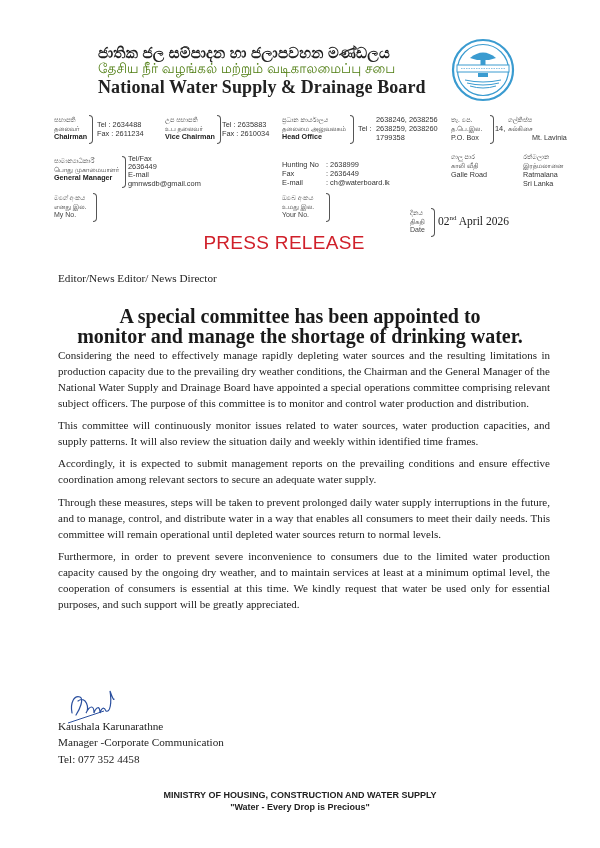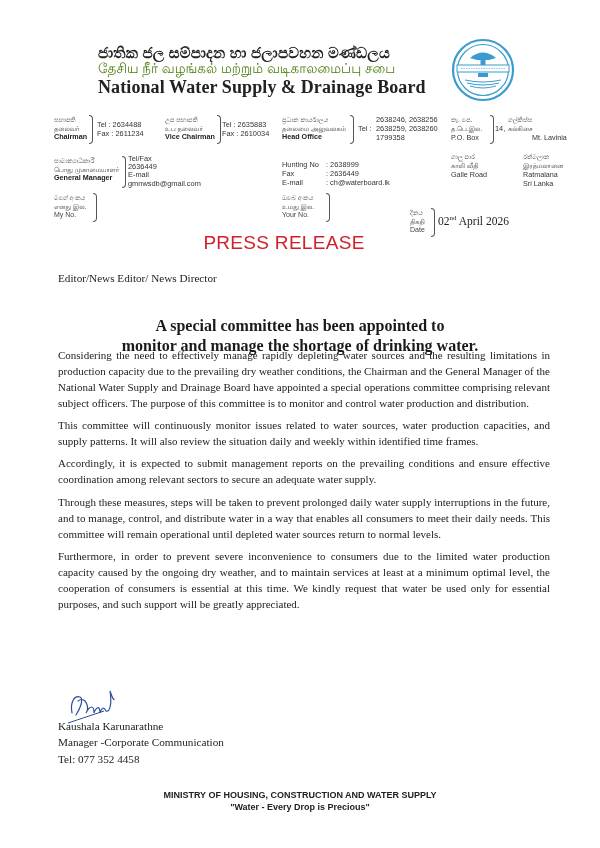--- a/index.html
+++ b/index.html
@@ -17,21 +17,21 @@
   .contact { position: absolute; font-family: "Liberation Sans", sans-serif; font-size: 7px; line-height: 8.5px; color: #333; }
   .contact .lbl-si { color: #444; font-size: 6.5px; }
   .contact .lbl-en { font-weight: bold; color: #222; font-size: 7.2px; }
   .brace { position: absolute; border-right: 1px solid #555; border-top: 1px solid #555; border-bottom: 1px solid #555; border-radius: 0 4px 4px 0; width: 3px; }
   .vals { position: absolute; font-size: 7.4px; line-height: 9px; color: #333; white-space: nowrap; }
 
   .press-title { position: absolute; left: 0; width: 568px; top: 232px; text-align: center; font-family: "Liberation Sans", sans-serif; font-size: 19px; color: #d0202a; letter-spacing: 0.3px; }
 
   .addressee { position: absolute; left: 58px; top: 272px; font-family: "Liberation Serif", serif; font-size: 11.2px; color: #222; }
 
-  .headline { position: absolute; left: 0; width: 600px; top: 306px; text-align: center; font-family: "Liberation Serif", serif; font-size: 16px; font-weight: bold; line-height: 20px; color: #1a1a1a; margin-top: 10px; }
+  .headline { position: absolute; left: 0; width: 600px; top: 306px; text-align: center; font-family: "Liberation Serif", serif; font-size: 20px; font-weight: bold; line-height: 20px; color: #1a1a1a; }
 
   .body { position: absolute; left: 58px; width: 492px; top: 348px; font-family: "Liberation Serif", serif; font-size: 11px; line-height: 15.9px; color: #222; text-align: justify; }
   .body p { margin: 0 0 6.5px 0; }
 
   .signature { position: absolute; left: 64px; top: 683px; width: 80px; height: 44px; }
   .signer { position: absolute; left: 58px; top: 718px; font-family: "Liberation Serif", serif; font-size: 11.2px; line-height: 16.4px; color: #222; }
 
   .footer { position: absolute; left: 0; width: 600px; top: 790px; text-align: center; font-family: "Liberation Sans", sans-serif; font-weight: bold; font-size: 9px; line-height: 11.5px; color: #222; }
 </style>
 </head>

